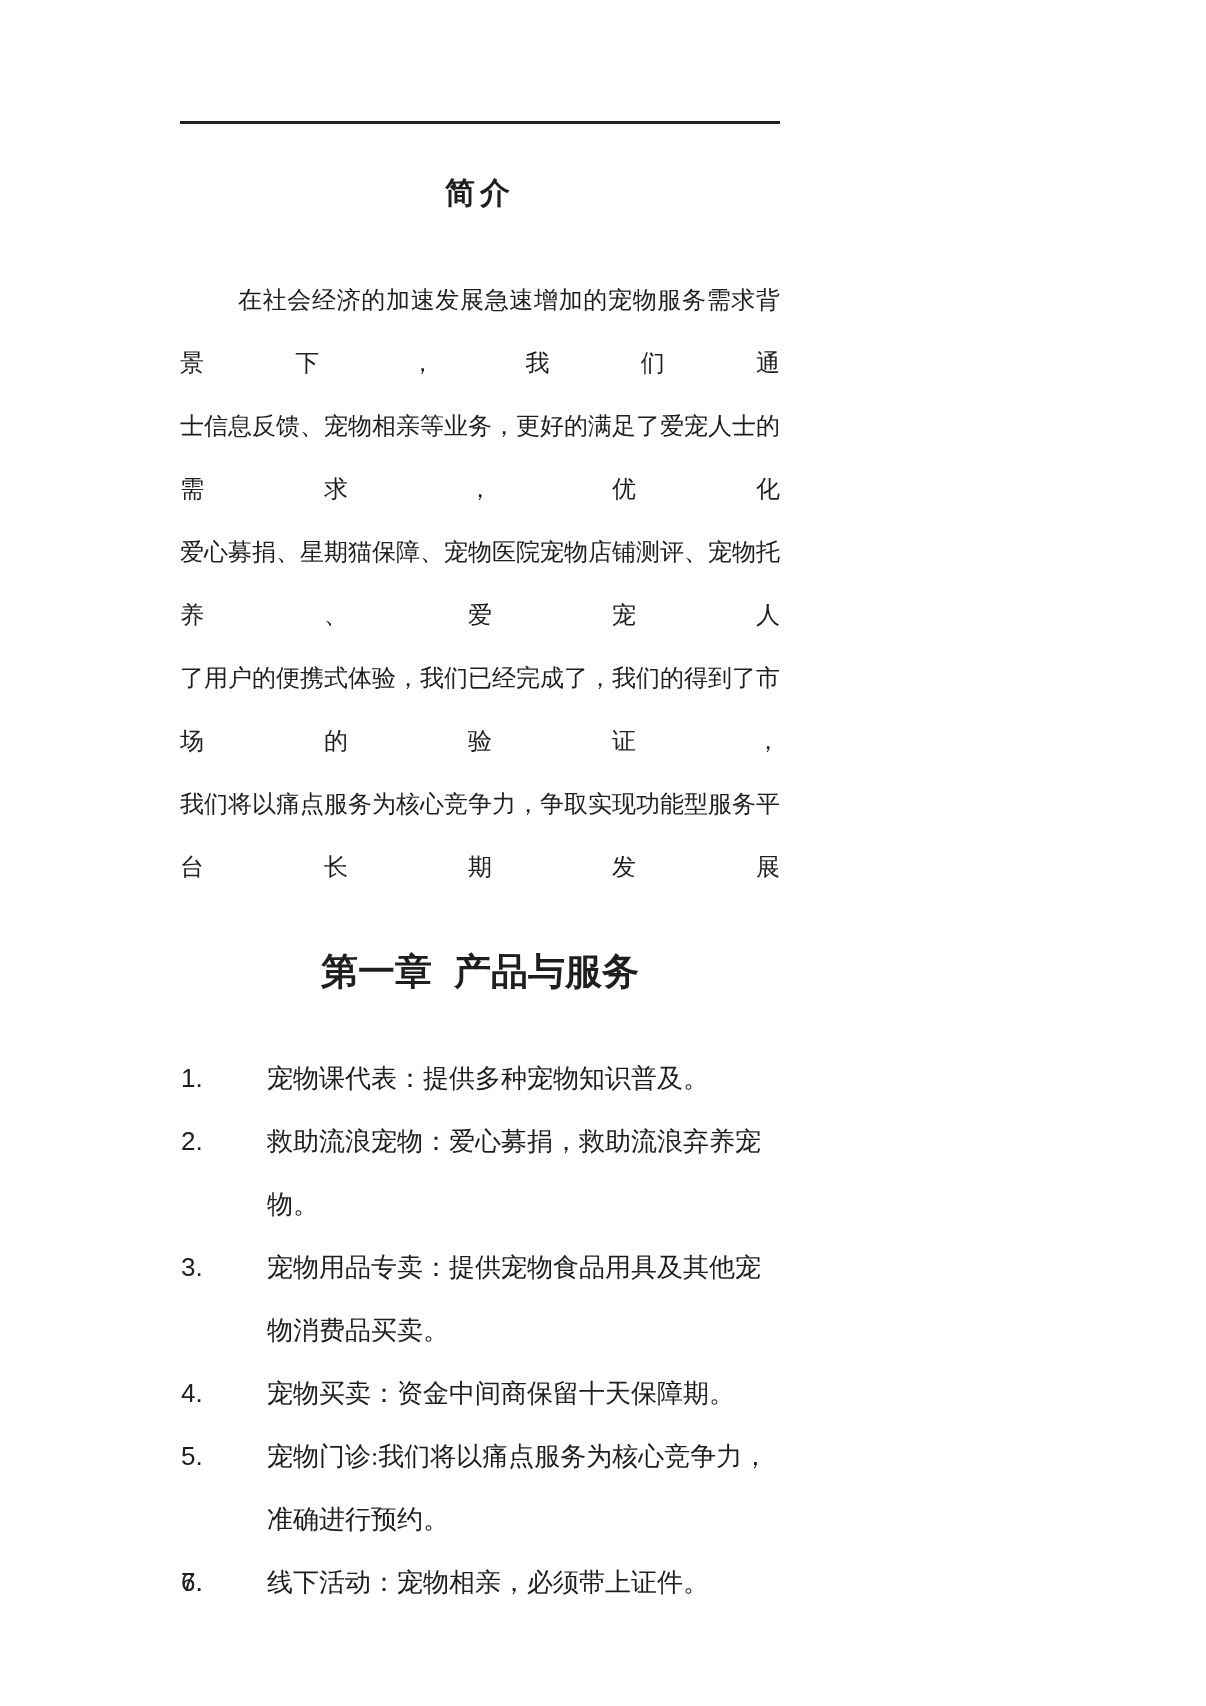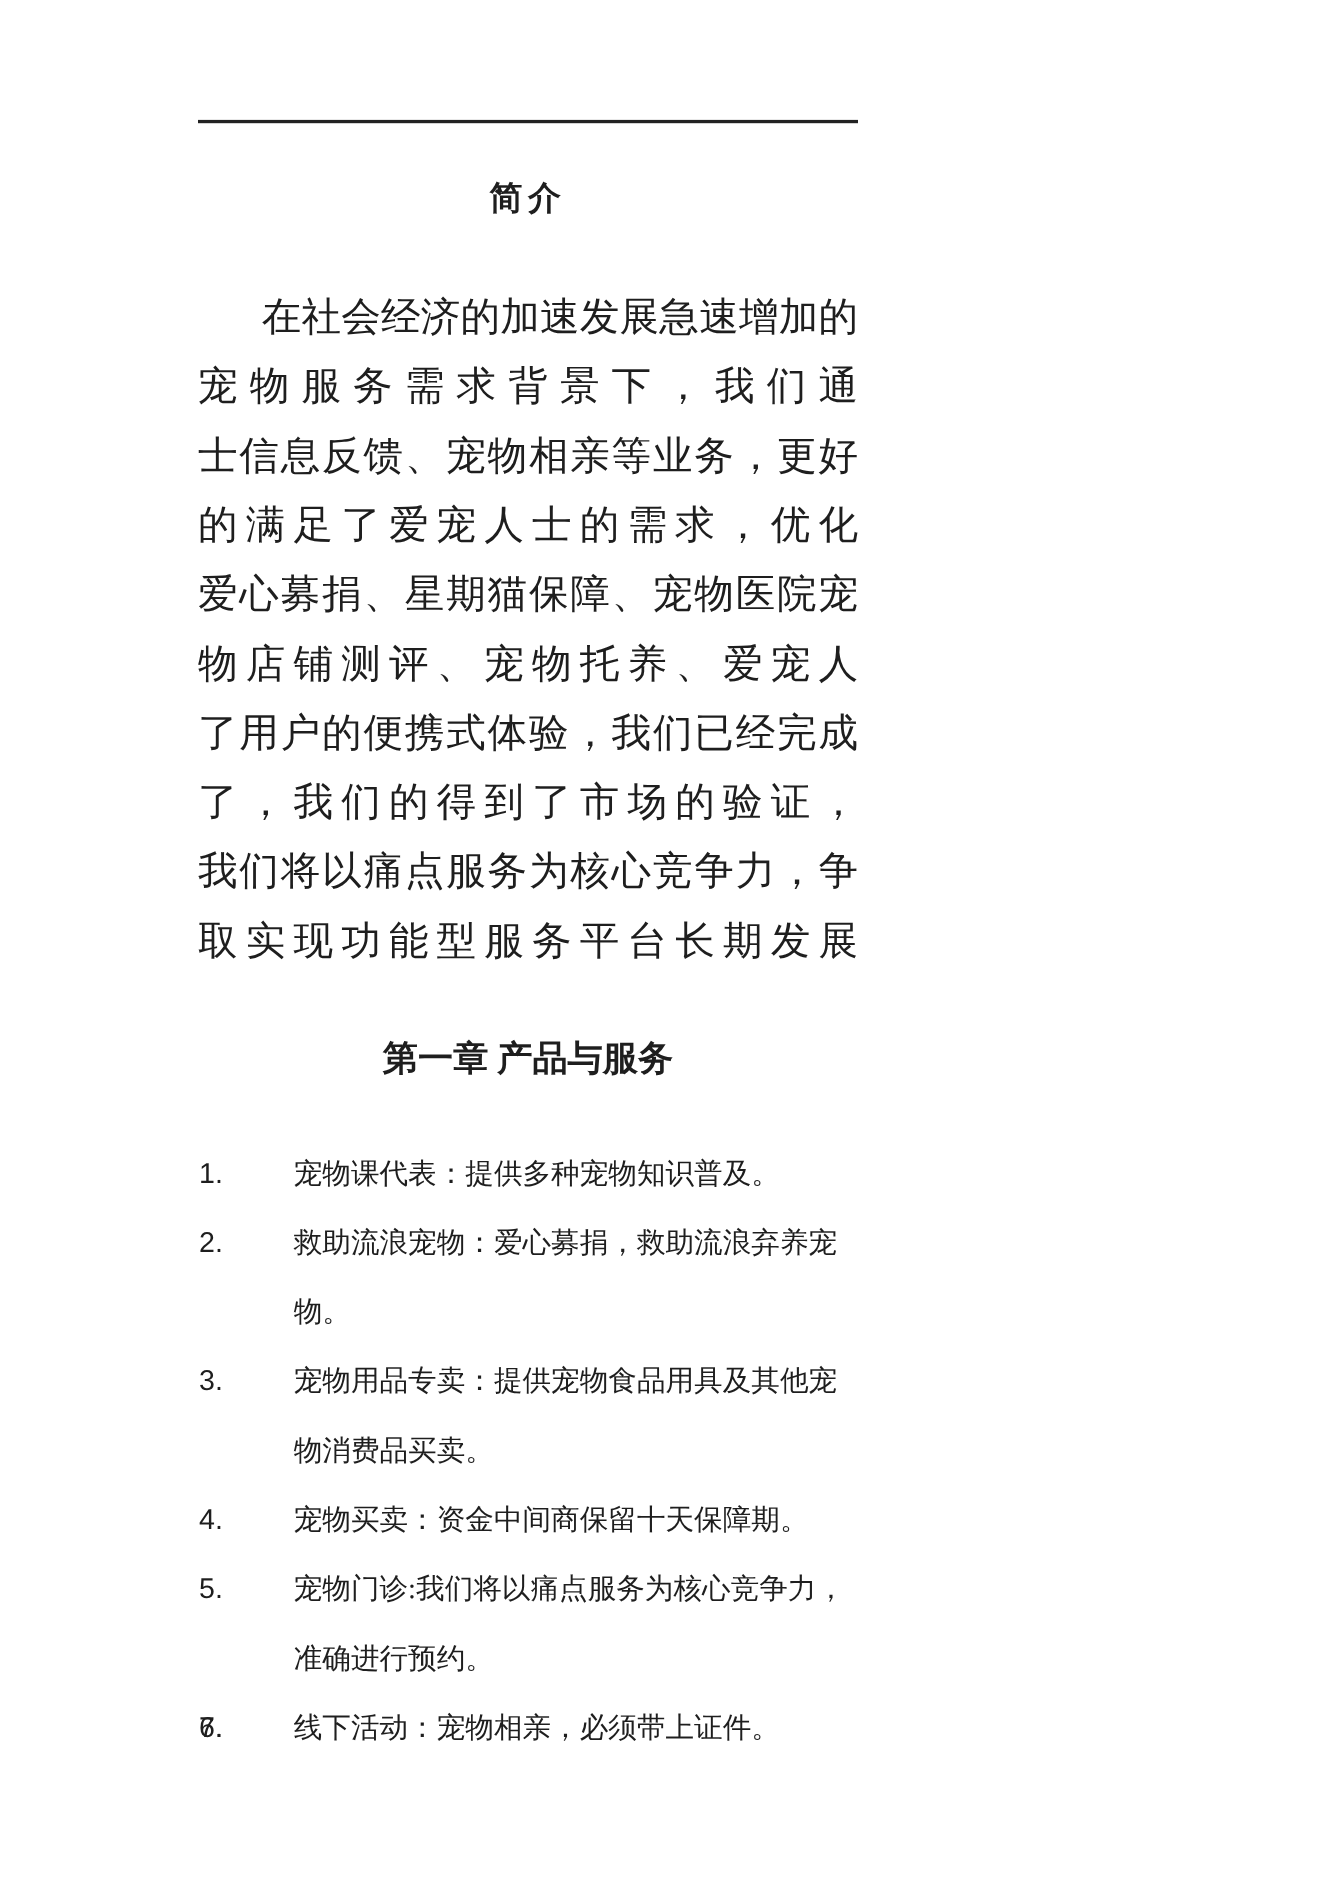--- a/index.html
+++ b/index.html
@@ -2,60 +2,61 @@
 <html lang="zh"><head>
 <meta charset="utf-8">
 <style>
   html,body{margin:0;padding:0;background:#ffffff;}
   .page{
     position:relative;
     width:958px;
     height:1706px;
     background:#ffffff;
     box-sizing:border-box;
-    padding:0 178px 0 180px;
+    padding:12px 178px 0 180px;
     font-family:"Liberation Serif","DejaVu Serif",serif;
     color:#1e1e1e;
     overflow:hidden;
   }
   .rule{
     margin-top:109px;
     height:3px;
     background:#222222;
   }
   .doc-title{
     margin:53px 0 0 0;
     font-size:30px;
     line-height:32px;
     font-weight:bold;
     text-align:center;
     letter-spacing:5px;
   }
   .intro{
     margin-top:60px;
-    font-size:36px;
+    font-size:24px;
     line-height:63px;
   }
   .pline{
     text-align:justify;
   }
   .pline.jlast{
     text-align-last:justify;
     text-justify:distribute;
     text-justify:inter-character;
   }
   .pline.indent{
     text-indent:58px;
   }
   .chapter{
     margin:57px 0 0 0;
-    font-size:32px;
+    font-size:37px;
     line-height:36px;
     font-weight:bold;
     text-align:center;
+    font-family:Liberation Mono, monospace;
   }
   .svc-list{
     margin-top:55px;
     font-size:26px;
     line-height:63px;
   }
   .svc{
     position:relative;
     padding-left:48px;
   }

